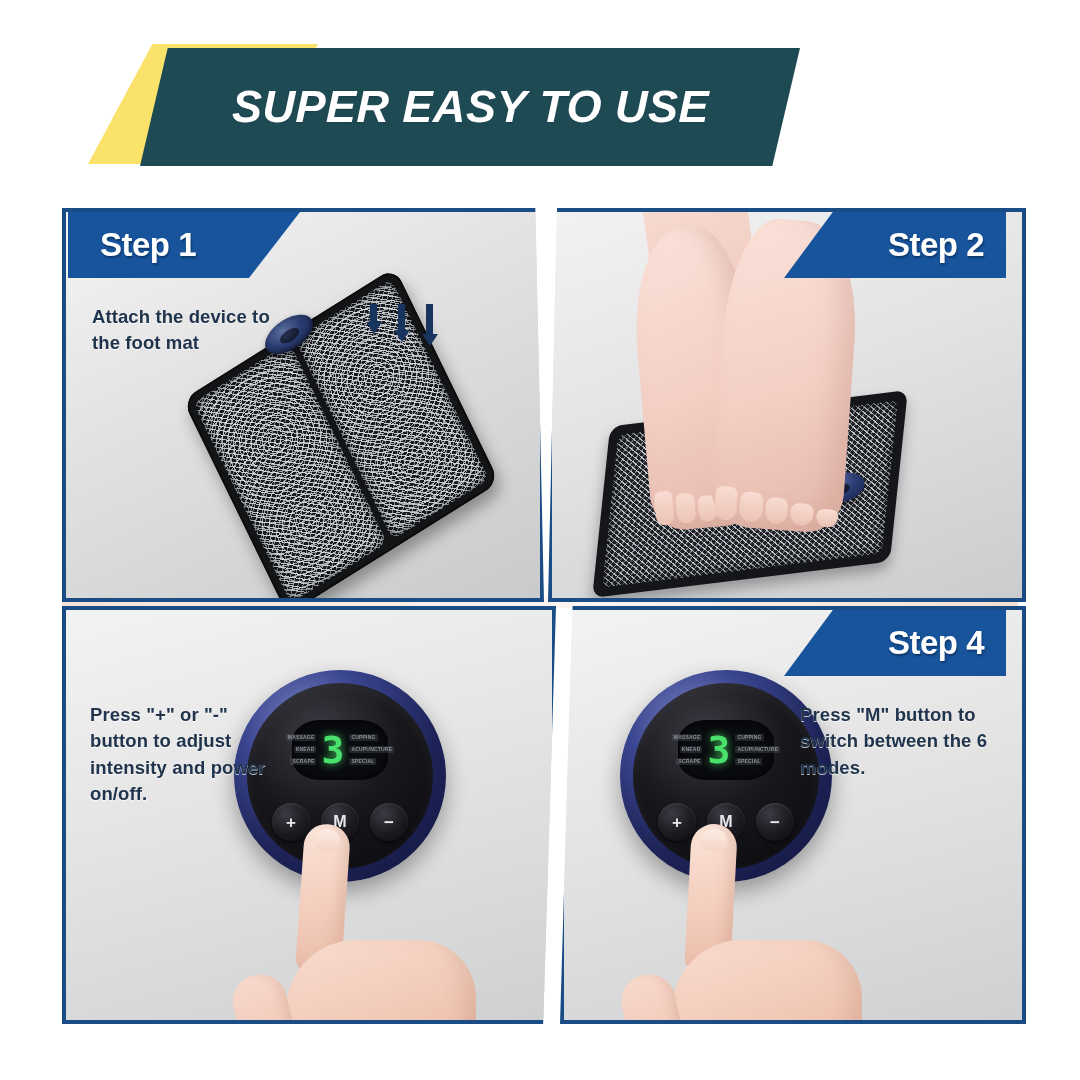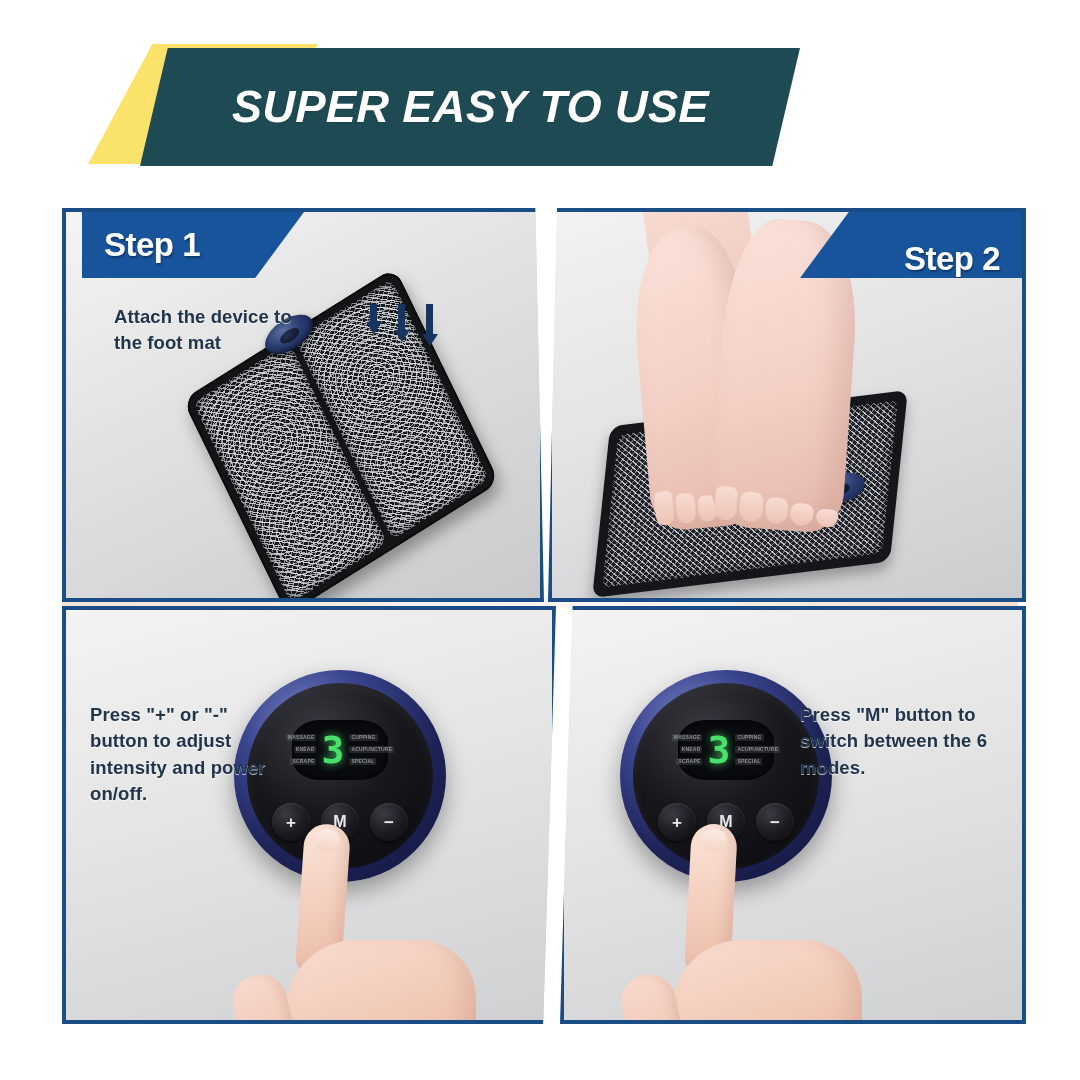--- a/index.html
+++ b/index.html
@@ -66,43 +66,42 @@
   .panel-inner{position:absolute;inset:0;}
 
   
   .step-tab{
     position:absolute;top:0;height:66px;
     background:#17549C;
     display:flex;align-items:center;
     z-index:6;
   }
   .step-tab.left{
-    left:16px;width:200px;padding-left:22px;
+    left:2px;width:200px;padding-left:32px;
     clip-path:polygon(0% 0%, 100% 0%, 78% 100%, 0% 100%);
   }
   .step-tab.right{
-    right:0;width:200px;padding-right:22px;justify-content:flex-end;
+    right:16px;width:200px;padding-right:22px;justify-content:flex-end;
     clip-path:polygon(22% 0%, 100% 0%, 100% 100%, 0% 100%);
-    align-items:flex-end;
   }
   .step-tab-label{
     color:#ffffff;font-size:33px;font-weight:bold;letter-spacing:-0.5px;
     text-shadow:1px 2px 2px rgba(10,35,70,.55);
     white-space:nowrap;
   }
 
   
   .step-caption{
     position:absolute;z-index:5;
     color:#20344C;
     font-size:18.5px;font-weight:bold;line-height:1.42;
     letter-spacing:.1px;
     text-shadow:0 1px 0 rgba(255,255,255,.7);
   }
-  #caption-step-1{left:26px;top:92px;width:200px;margin-left:22px;}
+  #caption-step-1{left:26px;top:92px;width:200px;}
   #caption-step-2{right:22px;top:92px;width:186px;}
   #caption-step-3{left:24px;top:92px;width:196px;}
   #caption-step-4{right:22px;top:92px;width:200px;}
 
   
   .photo-bg{position:absolute;inset:0;}
   #photo-1{background:linear-gradient(155deg,#f4f4f5 0%,#e2e2e3 40%,#c9cacb 100%);}
   #photo-2{background:linear-gradient(160deg,#f2f2f3 0%,#e3e3e4 45%,#cbccce 100%);}
   #photo-3,#photo-4{background:linear-gradient(165deg,#f3f3f4 0%,#e4e4e5 45%,#cfd0d1 100%);}
 
@@ -470,17 +469,20 @@
         <div class="hand" id="hand-step-4">
           <div class="finger">
               <div class="nail"></div>
             </div>
           <div class="palm"></div>
           <div class="thumb"></div>
         </div>
 
       </div>
 
+      <div class="step-tab right">
+        <span class="step-tab-label">Step 4</span>
+      </div>
       <div class="step-caption" id="caption-step-4">Press "M" button to switch between the 6 modes.</div>
     </div>
   </div>
 
 </div>
 
 </body></html>

